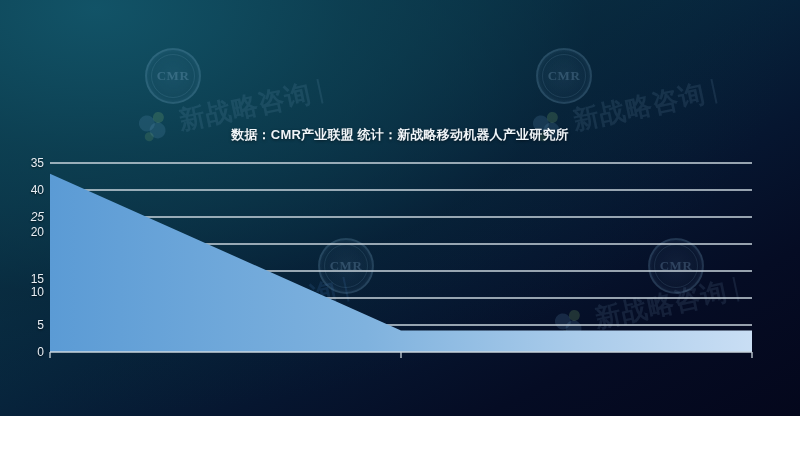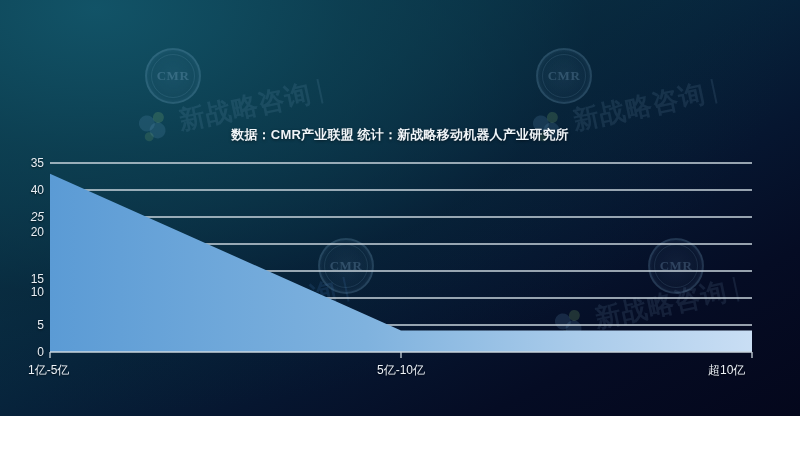--- a/index.html
+++ b/index.html
@@ -177,18 +177,13 @@
   <div id="ylabels">
       <div class="ytick-label" style="top: 352px;">0</div>
       <div class="ytick-label" style="top: 325px;">5</div>
       <div class="ytick-label" style="top: 292px;">10</div>
       <div class="ytick-label" style="top: 271px; margin-top: 8px;">15</div>
       <div class="ytick-label" style="top: 232px; text-align: right;">20</div>
       <div class="ytick-label" style="top: 217px; font-style: italic;">25</div>
       <div class="ytick-label" style="top: 190px;">40</div>
       <div class="ytick-label" style="top: 163px;">35</div>
     </div>
-  <div id="xlabels">
-      <div class="xtick-label" style="left: 28px;">1亿-5亿</div>
-      <div class="xtick-label" style="left: 401px; transform: translateX(-50%);">5亿-10亿</div>
-      <div class="xtick-label" style="left: 708px;">超10亿</div>
-    </div>
 </div>
 
 </body></html>

